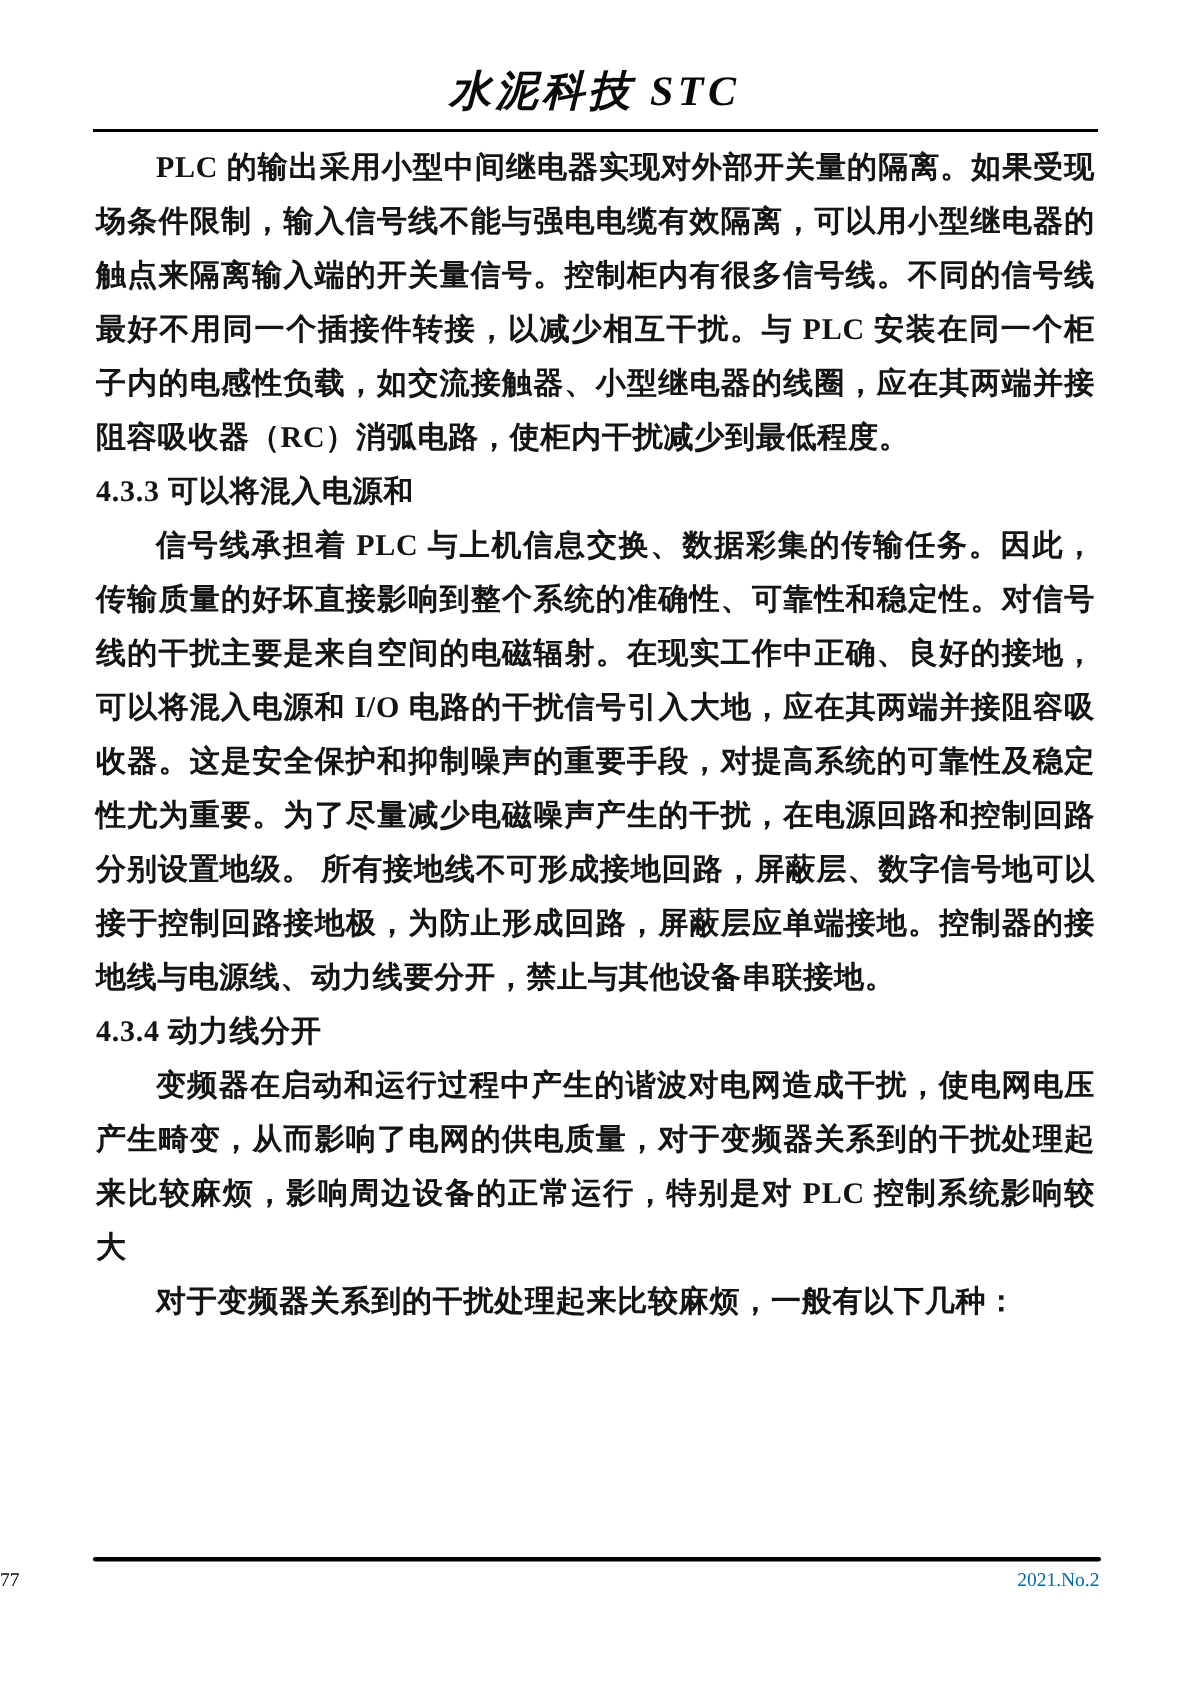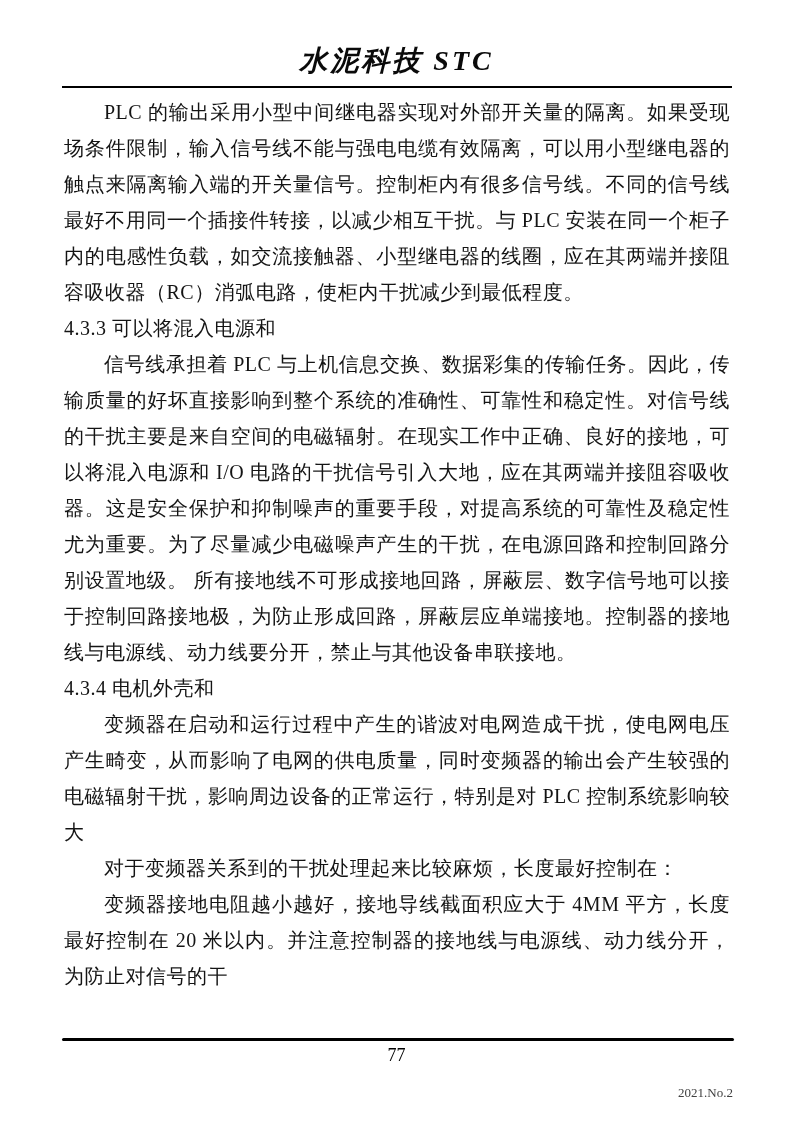--- a/index.html
+++ b/index.html
@@ -46,21 +46,21 @@
     left: 64px;
     top: 94px;
     width: 666px;
   }
   .doc-body p,
   .doc-body h2 {
     margin: 0;
     padding: 0;
     font-size: 20px;
     line-height: 36px;
-    font-weight: normal;
+    font-weight: bold;
     text-align: justify;
     letter-spacing: 0.5px;
   }
   .body-para {
     text-indent: 2em;
   }
   .section-heading {
     text-indent: 0;
     text-align: left;
   }
@@ -72,51 +72,49 @@
     width: 672px;
     height: 3px;
     background: linear-gradient(to right, #000 0%, #000 100%);
     border-radius: 2px;
   }
   .page-number {
     position: absolute;
     top: 1045px;
     left: 0;
     width: 793px;
-    text-align: center;
-    font-size: 18px;
+    text-align: left;
+    font-size: 13px;
     color: #000;
   }
   .issue-number {
     position: absolute;
     top: 1045px;
     right: 60px;
     font-size: 13px;
-    color: #404040;
-    margin-top: 40px;
+    color: #0369a1;
   }
 </style>
 </head>
 <body>
 
 <div class="page">
 
   <header class="page-header">
     <div class="journal-title">水泥科技 STC</div>
     <div class="header-rule"></div>
   </header>
 
   <main class="doc-body">
     <p class="body-para">PLC 的输出采用小型中间继电器实现对外部开关量的隔离。如果受现场条件限制，输入信号线不能与强电电缆有效隔离，可以用小型继电器的触点来隔离输入端的开关量信号。控制柜内有很多信号线。不同的信号线最好不用同一个插接件转接，以减少相互干扰。与 PLC 安装在同一个柜子内的电感性负载，如交流接触器、小型继电器的线圈，应在其两端并接阻容吸收器（RC）消弧电路，使柜内干扰减少到最低程度。</p>
     <h2 class="section-heading">4.3.3 可以将混入电源和</h2>
     <p class="body-para">信号线承担着 PLC 与上机信息交换、数据彩集的传输任务。因此，传输质量的好坏直接影响到整个系统的准确性、可靠性和稳定性。对信号线的干扰主要是来自空间的电磁辐射。在现实工作中正确、良好的接地，可以将混入电源和 I/O 电路的干扰信号引入大地，应在其两端并接阻容吸收器。这是安全保护和抑制噪声的重要手段，对提高系统的可靠性及稳定性尤为重要。为了尽量减少电磁噪声产生的干扰，在电源回路和控制回路分别设置地级。 所有接地线不可形成接地回路，屏蔽层、数字信号地可以接于控制回路接地极，为防止形成回路，屏蔽层应单端接地。控制器的接地线与电源线、动力线要分开，禁止与其他设备串联接地。</p>
-    <h2 class="section-heading">4.3.4 电机外壳和</h2>
-    <p class="body-para">变频器在启动和运行过程中产生的谐波对电网造成干扰，使电网电压产生畸变，从而影响了电网的供电质量，同时变频器的输出会产生较强的电磁辐射干扰，影响周边设备的正常运行，特别是对 PLC 控制系统影响较大</p>
-    <p class="body-para">对于变频器关系到的干扰处理起来比较麻烦，长度最好控制在：</p>
-    <p class="body-para">变频器接地电阻越小越好，接地导线截面积应大于 4MM 平方，长度最好控制在 20 米以内。并注意控制器的接地线与电源线、动力线分开，为防止对信号的干</p>
+    <h2 class="section-heading">4.3.4 动力线分开</h2>
+    <p class="body-para">变频器在启动和运行过程中产生的谐波对电网造成干扰，使电网电压产生畸变，从而影响了电网的供电质量，对于变频器关系到的干扰处理起来比较麻烦，影响周边设备的正常运行，特别是对 PLC 控制系统影响较大</p>
+    <p class="body-para">对于变频器关系到的干扰处理起来比较麻烦，一般有以下几种：</p>
   </main>
 
   <footer>
     <div class="footer-rule"></div>
     <div class="page-number">77</div>
     <div class="issue-number">2021.No.2</div>
   </footer>
 
 </div>
 

